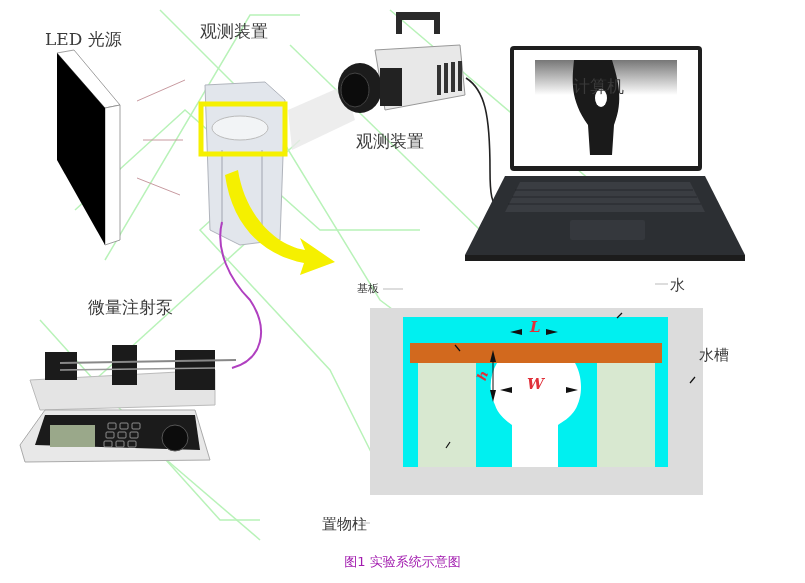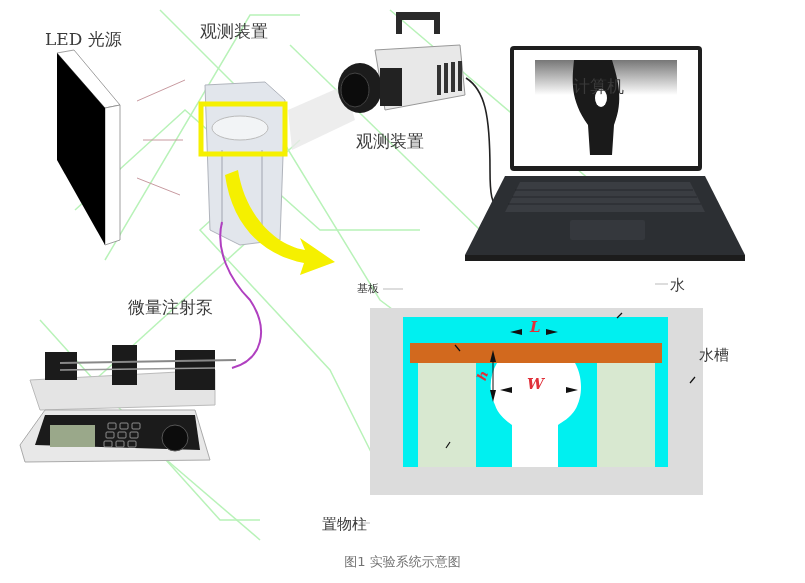--- a/index.html
+++ b/index.html
@@ -1,21 +1,21 @@
 <!DOCTYPE html>
 <html><head>
   <meta charset="utf-8">
   <style>
     html, body { margin: 0; padding: 0; background: #ffffff; }
     body { width: 805px; height: 583px; position: relative; overflow: hidden;
            font-family: "DejaVu Serif", "Liberation Serif", serif; color: #333; }
     .abs { position: absolute; }
     .label { position: absolute; font-size: 17px; color: #3a3a3a; white-space: nowrap; }
     .caption { position: absolute; left: 0; right: 0; top: 553px; text-align: center;
-               font-family: "DejaVu Sans", "Liberation Sans", sans-serif; font-size: 13px; color: #737373; }
+               font-family: "DejaVu Sans", "Liberation Sans", sans-serif; font-size: 13px; color: #a21caf; }
     svg { position: absolute; left: 0; top: 0; }
     .math { font-family: "DejaVu Serif", serif; font-style: italic; font-weight: bold; }
   </style>
 </head>
 <body>
 
 <svg width="805" height="583" viewBox="0 0 805 583">
 
   <g stroke="#7fe87f" stroke-width="1.5" fill="none" opacity="0.55">
     <polyline points="105,260 250,15 300,15"></polyline>
@@ -150,21 +150,21 @@
       <line x1="655" y1="284" x2="668" y2="284"></line>
       <line x1="360" y1="523" x2="370" y2="523"></line>
     </g>
   </g>
 </svg>
 
 <div class="label" style="left:45px;top:28px;">LED 光源</div>
 <div class="label" style="left:200px;top:20px;font-family:Liberation Mono, monospace;">观测装置</div>
 <div class="label" style="left:356px;top:130px;">观测装置</div>
 <div class="label" style="left:573px;top:34px;margin-top:41px;">计算机</div>
-<div class="label" style="left:88px;top:296px;margin-left:40px;">微量注射泵</div>
+<div class="label" style="left:88px;top:296px;">微量注射泵</div>
 <div class="label" style="left:357px;top:281px;font-size:11px;">基板</div>
 <div class="label" style="left:670px;top:276px;font-size:15px;">水</div>
 <div class="label" style="left:699px;top:346px;font-size:15px;">水槽</div>
 <div class="label" style="left:322px;top:515px;font-size:15px;font-family:Liberation Mono, monospace;">置物柱</div>
 
 <div class="abs math" style="left:530px;top:318px;font-size:15px;color:#e0303a;">L</div>
 <div class="abs math" style="left:527px;top:375px;font-size:15px;color:#e0303a;">W</div>
 <div class="abs math" style="left:478px;top:368px;font-size:13px;color:#e0303a;transform:rotate(-70deg);">h</div>
 
 <div class="caption">图1 实验系统示意图</div>

